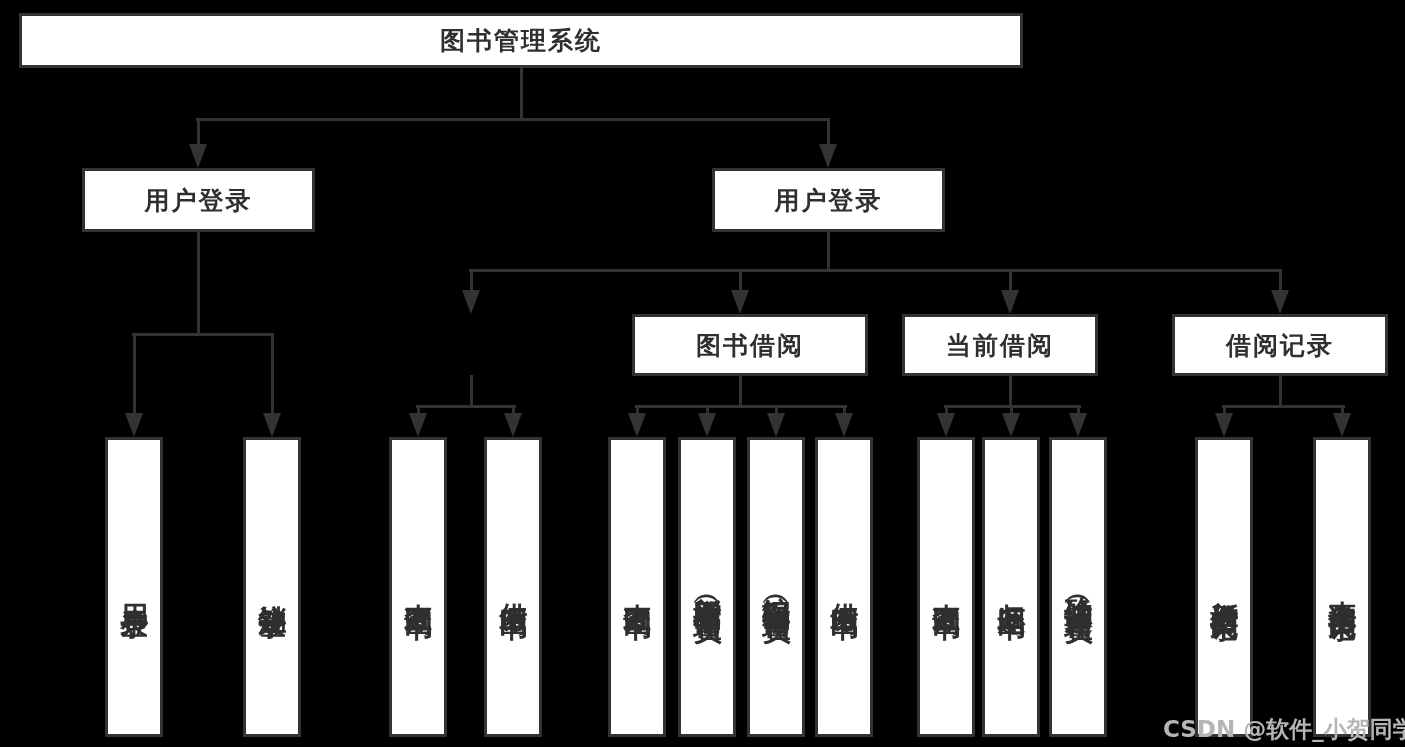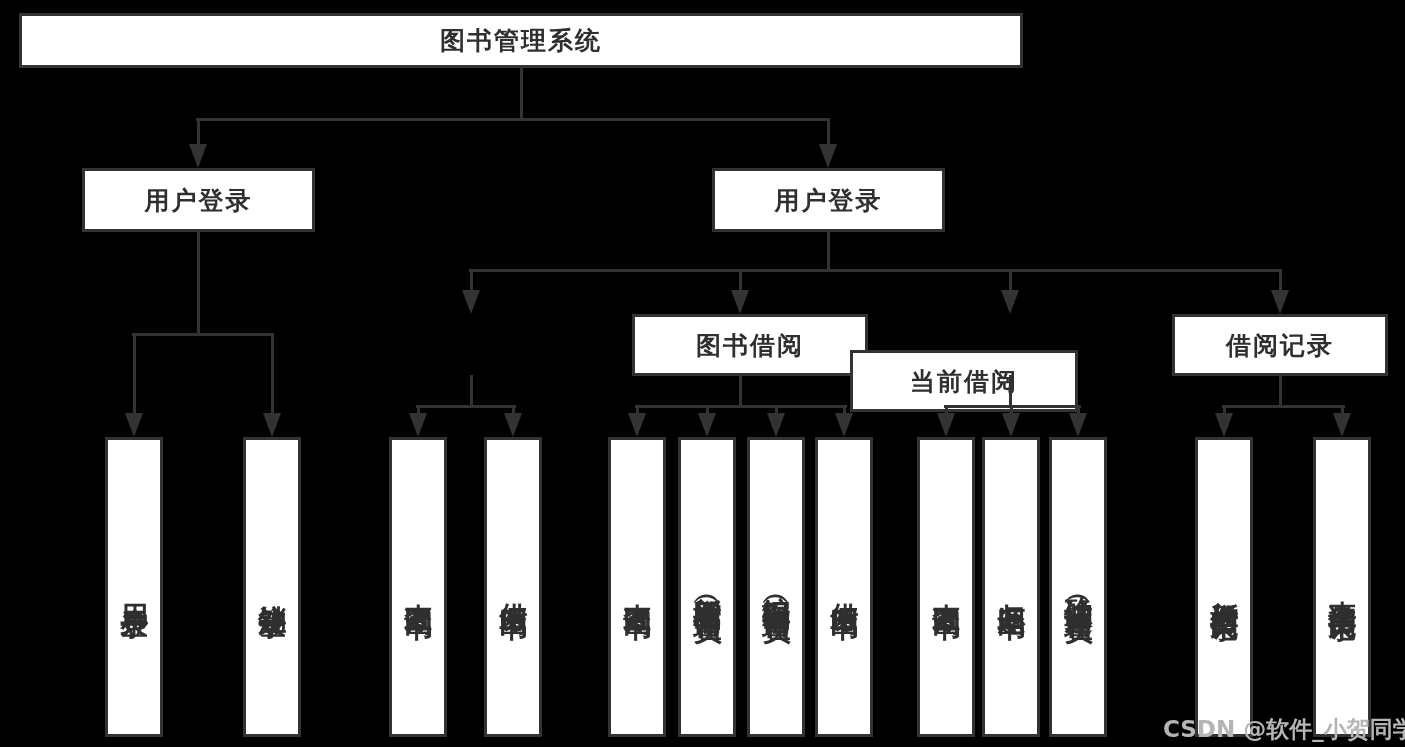--- a/index.html
+++ b/index.html
@@ -90,21 +90,21 @@
   <div class="vline" style="left:739px; top:269px; height:23px;"></div>
   <div class="arrow" style="left:731px; top:290px;"></div>
   <div class="vline" style="left:1009px; top:269px; height:23px;"></div>
   <div class="arrow" style="left:1001px; top:290px;"></div>
   <div class="vline" style="left:1279px; top:269px; height:23px;"></div>
   <div class="arrow" style="left:1271px; top:290px;"></div>
 
   <div class="box hbox" style="left:632px; top:314px; width:236px; height:62px;">
     <span>图书借阅</span>
   </div>
-  <div class="box hbox" style="left:850px; top:314px; width:228px; height:62px;margin-top:36px;">
+  <div class="box hbox" style="left:902px; top:314px; width:196px; height:62px;">
     <span>当前借阅</span>
   </div>
   <div class="box hbox" style="left:1172px; top:314px; width:216px; height:62px;">
     <span>借阅记录</span>
   </div>
 
   <div class="vline" style="left:470px; top:375px; height:33px;"></div>
   <div class="hline" style="left:416px; top:405px; width:100px;"></div>
   <div class="vline" style="left:417px; top:405px; height:10px;"></div>
   <div class="arrow" style="left:409px; top:413px;"></div>

